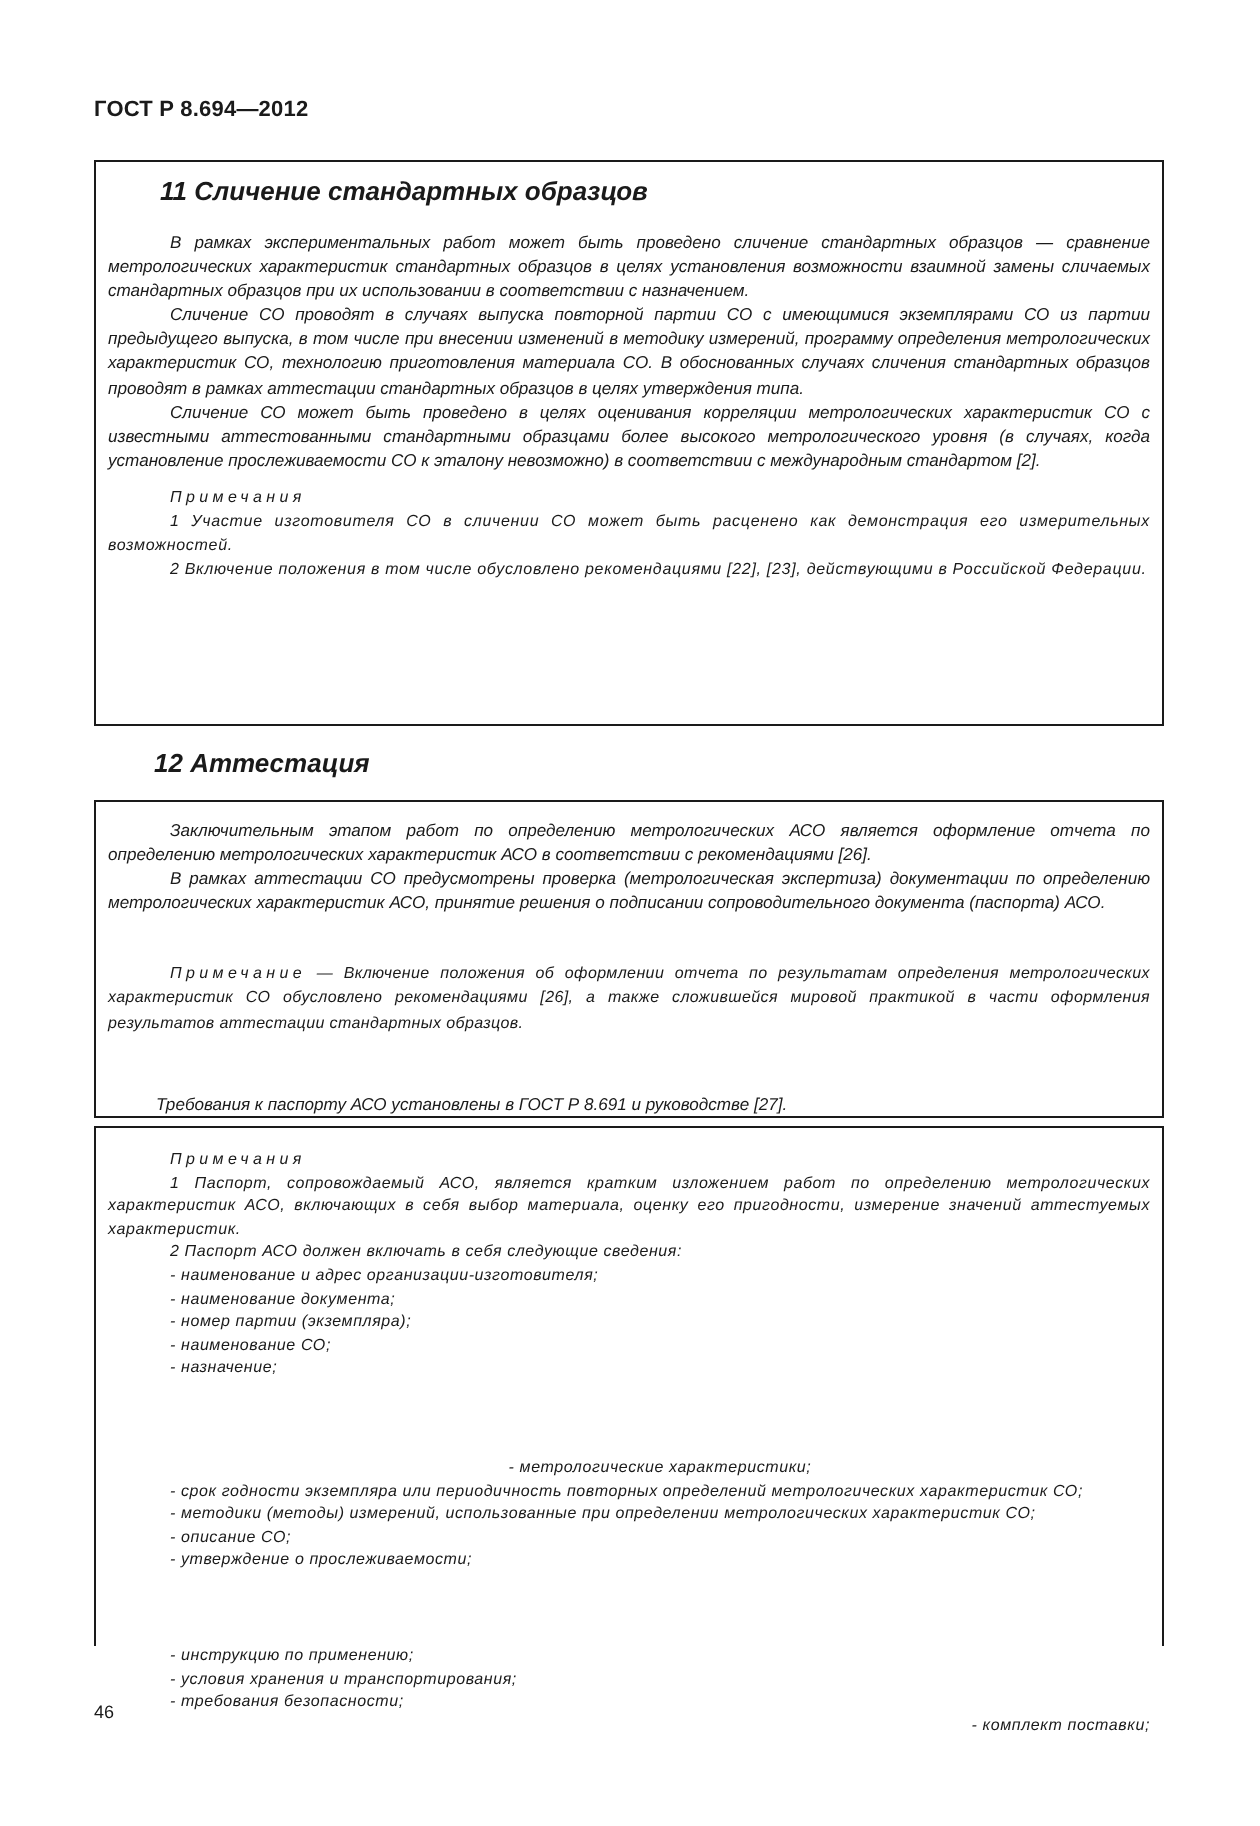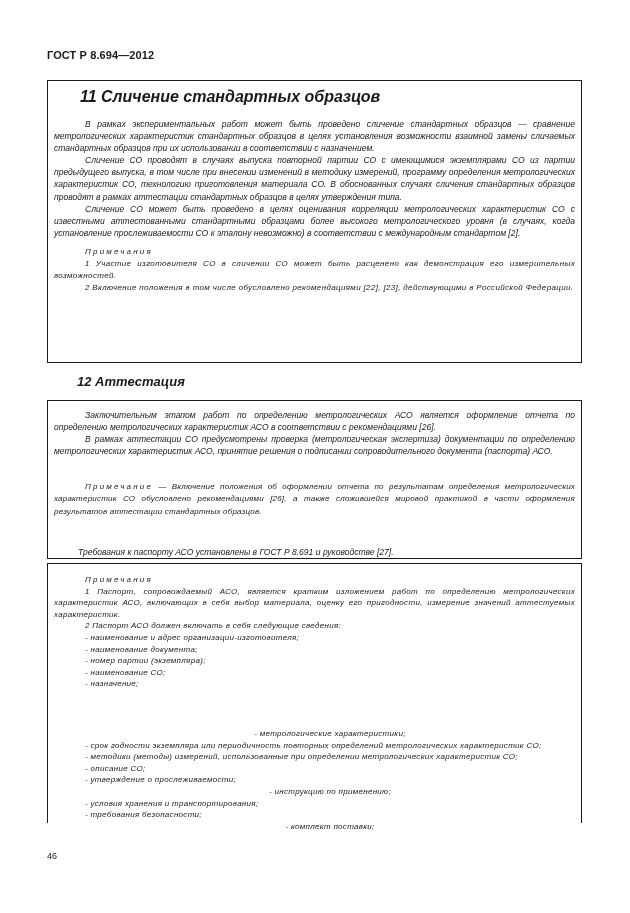--- a/index.html
+++ b/index.html
@@ -13,21 +13,21 @@
     .h { position:absolute; font-style:italic; font-weight:bold; font-size:13px; }
     .sp { letter-spacing:2.2px; }
     .pg { position:absolute; left:47px; top:851px; font-size:9px; }
   </style>
 </head>
 <body>
 
 <div class="hdr">ГОСТ Р 8.694—2012</div>
 
 <div class="box" style="top:80px;height:283px;padding:7px 6px 0 6px;">
-  <div class="h" style="position:static;margin-left:26px;margin-bottom:12px;font-size:16px;">11 Сличение стандартных образцов</div>
+  <div class="h" style="position:static;margin-left:26px;margin-bottom:12px;font-size:13px;">11 Сличение стандартных образцов</div>
   <div class="t">
     <p class="p">В рамках экспериментальных работ может быть проведено сличение стандартных образцов — сравнение метрологических характеристик стандартных образцов в целях установления возможности взаимной замены сличаемых стандартных образцов при их использовании в соответствии с назначением.</p>
     <p class="p">Сличение СО проводят в случаях выпуска повторной партии СО с имеющимися экземплярами СО из партии предыдущего выпуска, в том числе при внесении изменений в методику измерений, программу определения метрологических характеристик СО, технологию приготовления материала СО. В обоснованных случаях сличения стандартных образцов проводят в рамках аттестации стандартных образцов в целях утверждения типа.</p>
     <p class="p">Сличение СО может быть проведено в целях оценивания корреляции метрологических характеристик СО с известными аттестованными стандартными образцами более высокого метрологического уровня (в случаях, когда установление прослеживаемости СО к эталону невозможно) в соответствии с международным стандартом [2].</p>
     <p class="p sp" style="margin-top:7px;font-size:8px;">Примечания</p>
     <p class="p" style="font-size:8px;letter-spacing:0.35px;">1 Участие изготовителя СО в сличении СО может быть расценено как демонстрация его измерительных возможностей.</p>
     <p class="p" style="font-size:8px;letter-spacing:0.35px;">2 Включение положения в том числе обусловлено рекомендациями [22], [23], действующими в Российской Федерации.</p>
   </div>
 </div>
 
@@ -51,20 +51,20 @@
     <p class="p" style="text-align:left;font-style:italic;">- наименование и адрес организации-изготовителя;</p>
     <p class="p" style="text-align:left;">- наименование документа;</p>
     <p class="p" style="text-align:left;">- номер партии (экземпляра);</p>
     <p class="p" style="text-align:left;">- наименование СО;</p>
     <p class="p" style="text-align:left;">- назначение;</p>
     <p class="p" style="text-align:center;margin-top:38px;">- метрологические характеристики;</p>
     <p class="p">- срок годности экземпляра или периодичность повторных определений метрологических характеристик СО;</p>
     <p class="p">- методики (методы) измерений, использованные при определении метрологических характеристик СО;</p>
     <p class="p" style="text-align:left;">- описание СО;</p>
     <p class="p" style="text-align:left;">- утверждение о прослеживаемости;</p>
-    <p class="p" style="text-align:center;">- инструкцию по применению;</p>
+    <p class="p" style="text-align:left;margin-top:36px;">- инструкцию по применению;</p>
     <p class="p" style="text-align:left;">- условия хранения и транспортирования;</p>
     <p class="p" style="text-align:left;">- требования безопасности;</p>
-    <p class="p" style="text-align:center;">- комплект поставки;</p>
+    <p class="p" style="text-align:right;">- комплект поставки;</p>
   </div>
 </div>
 
 <div class="pg">46</div>
 
 </body></html>

